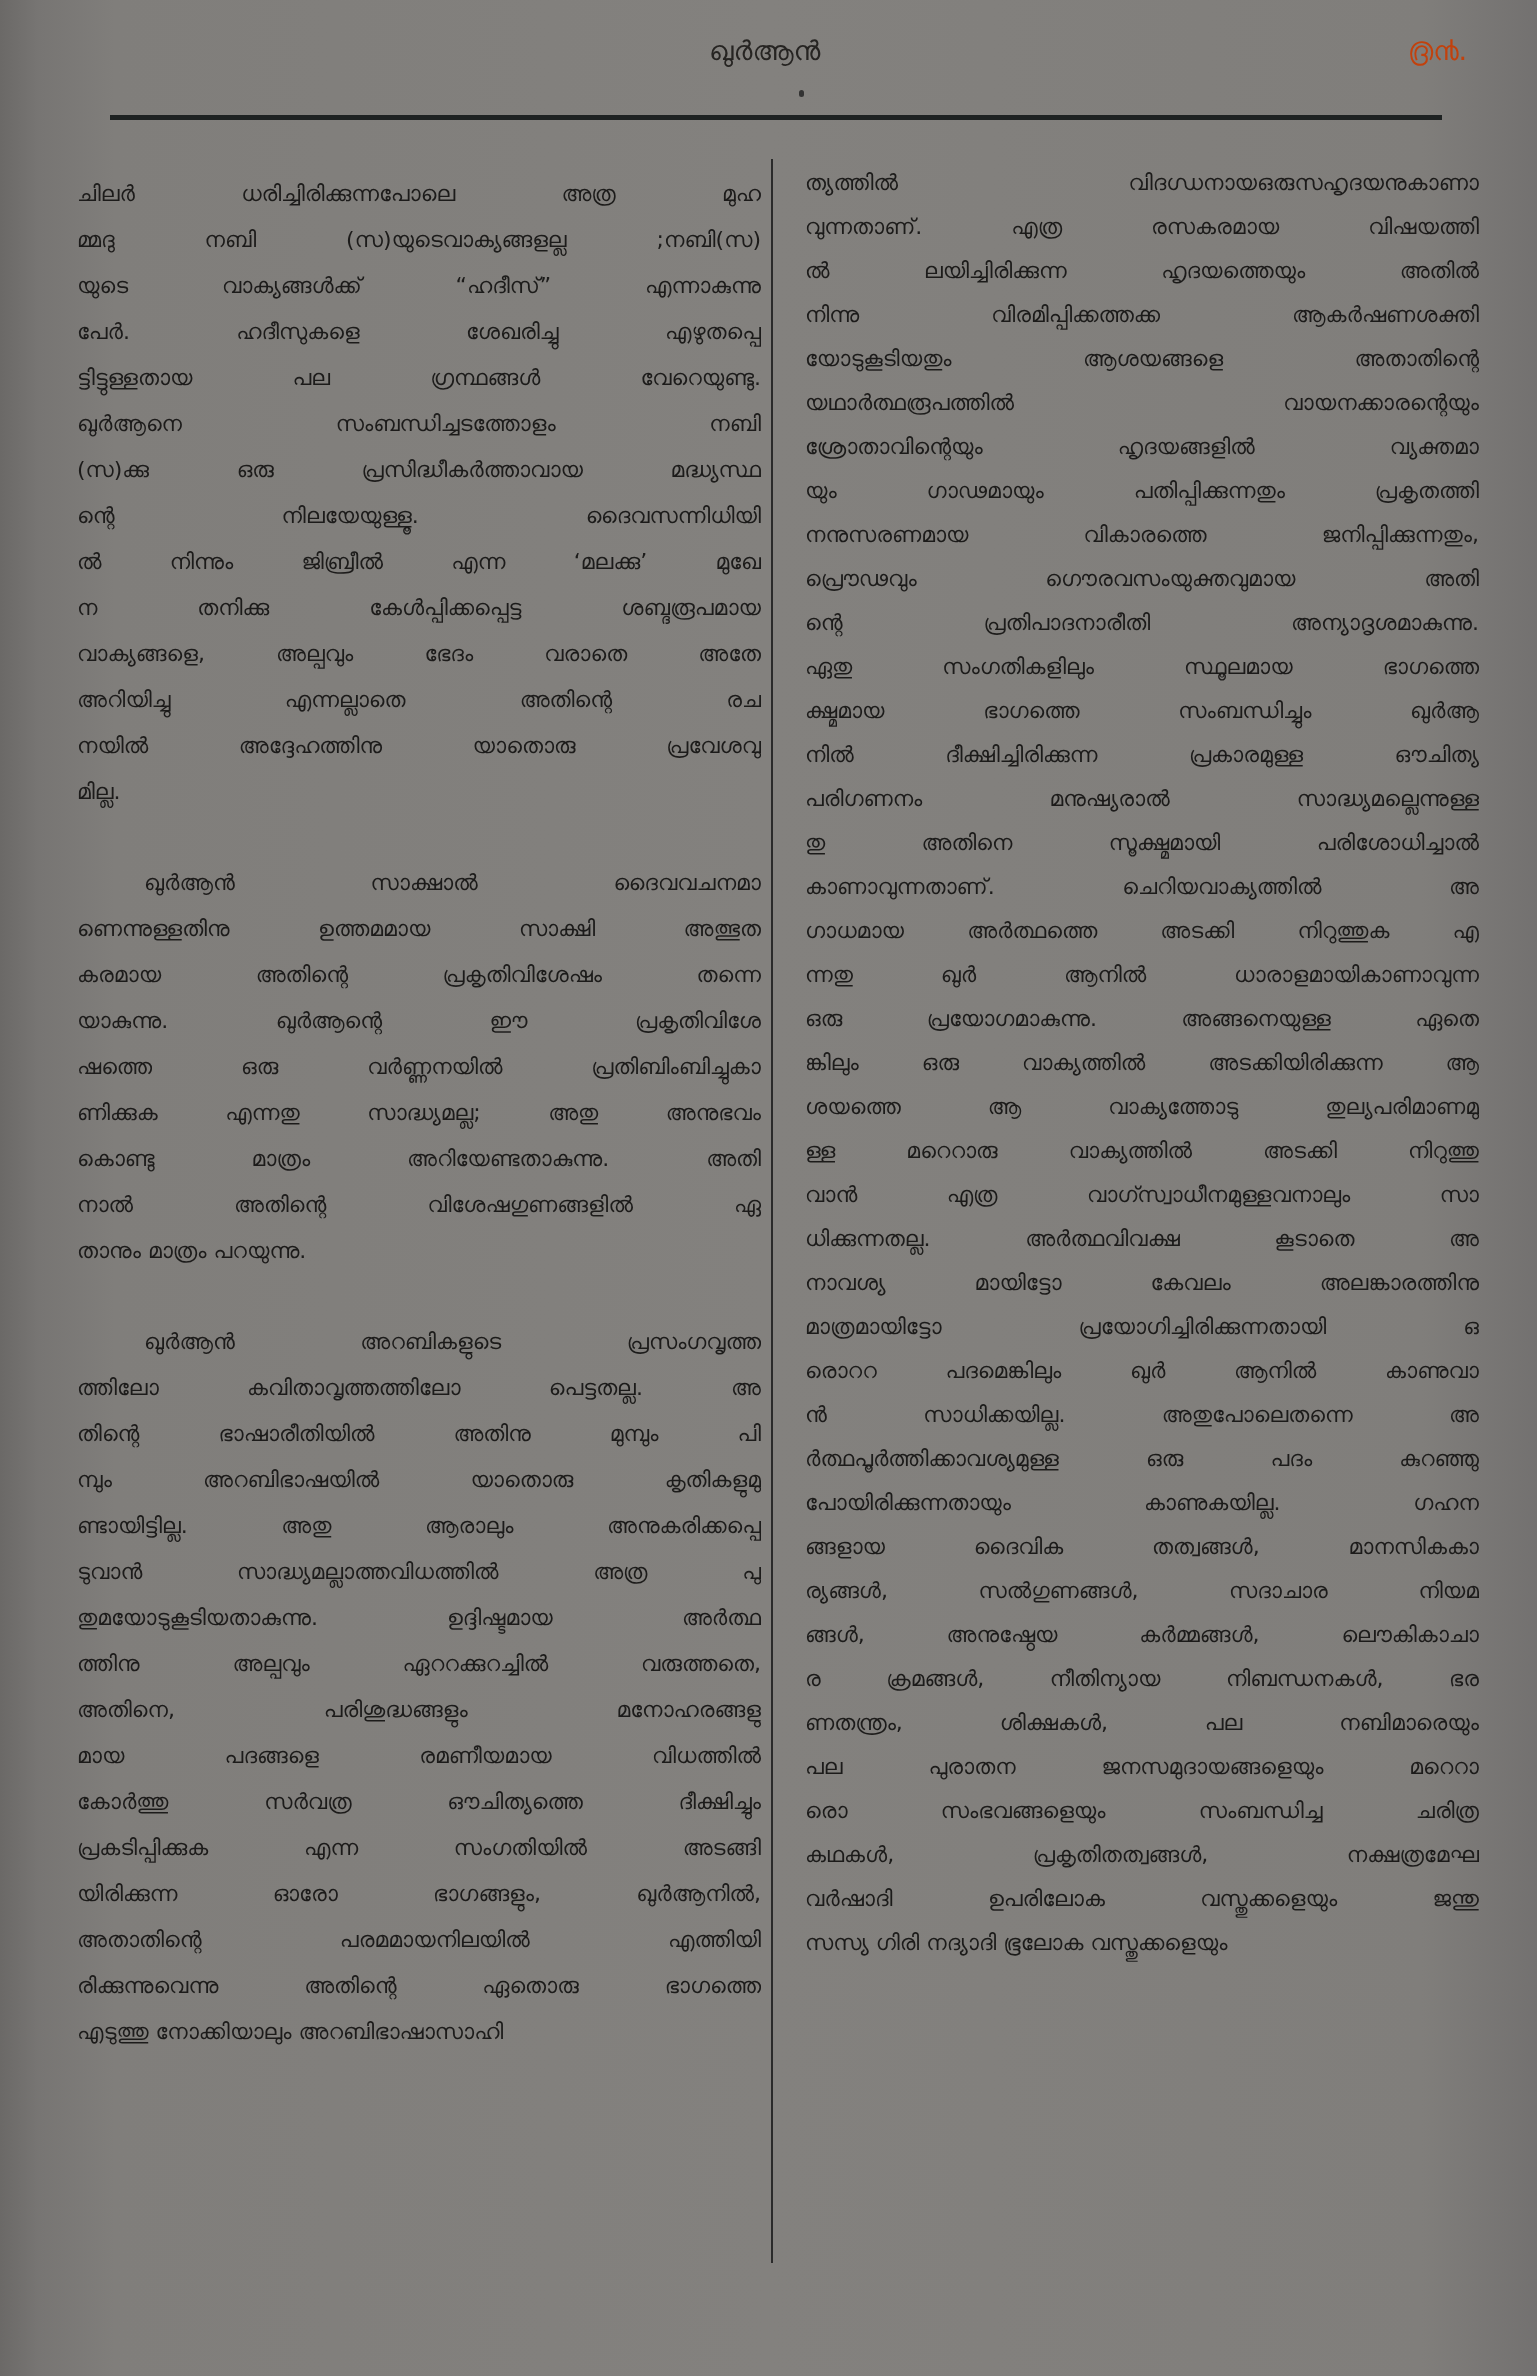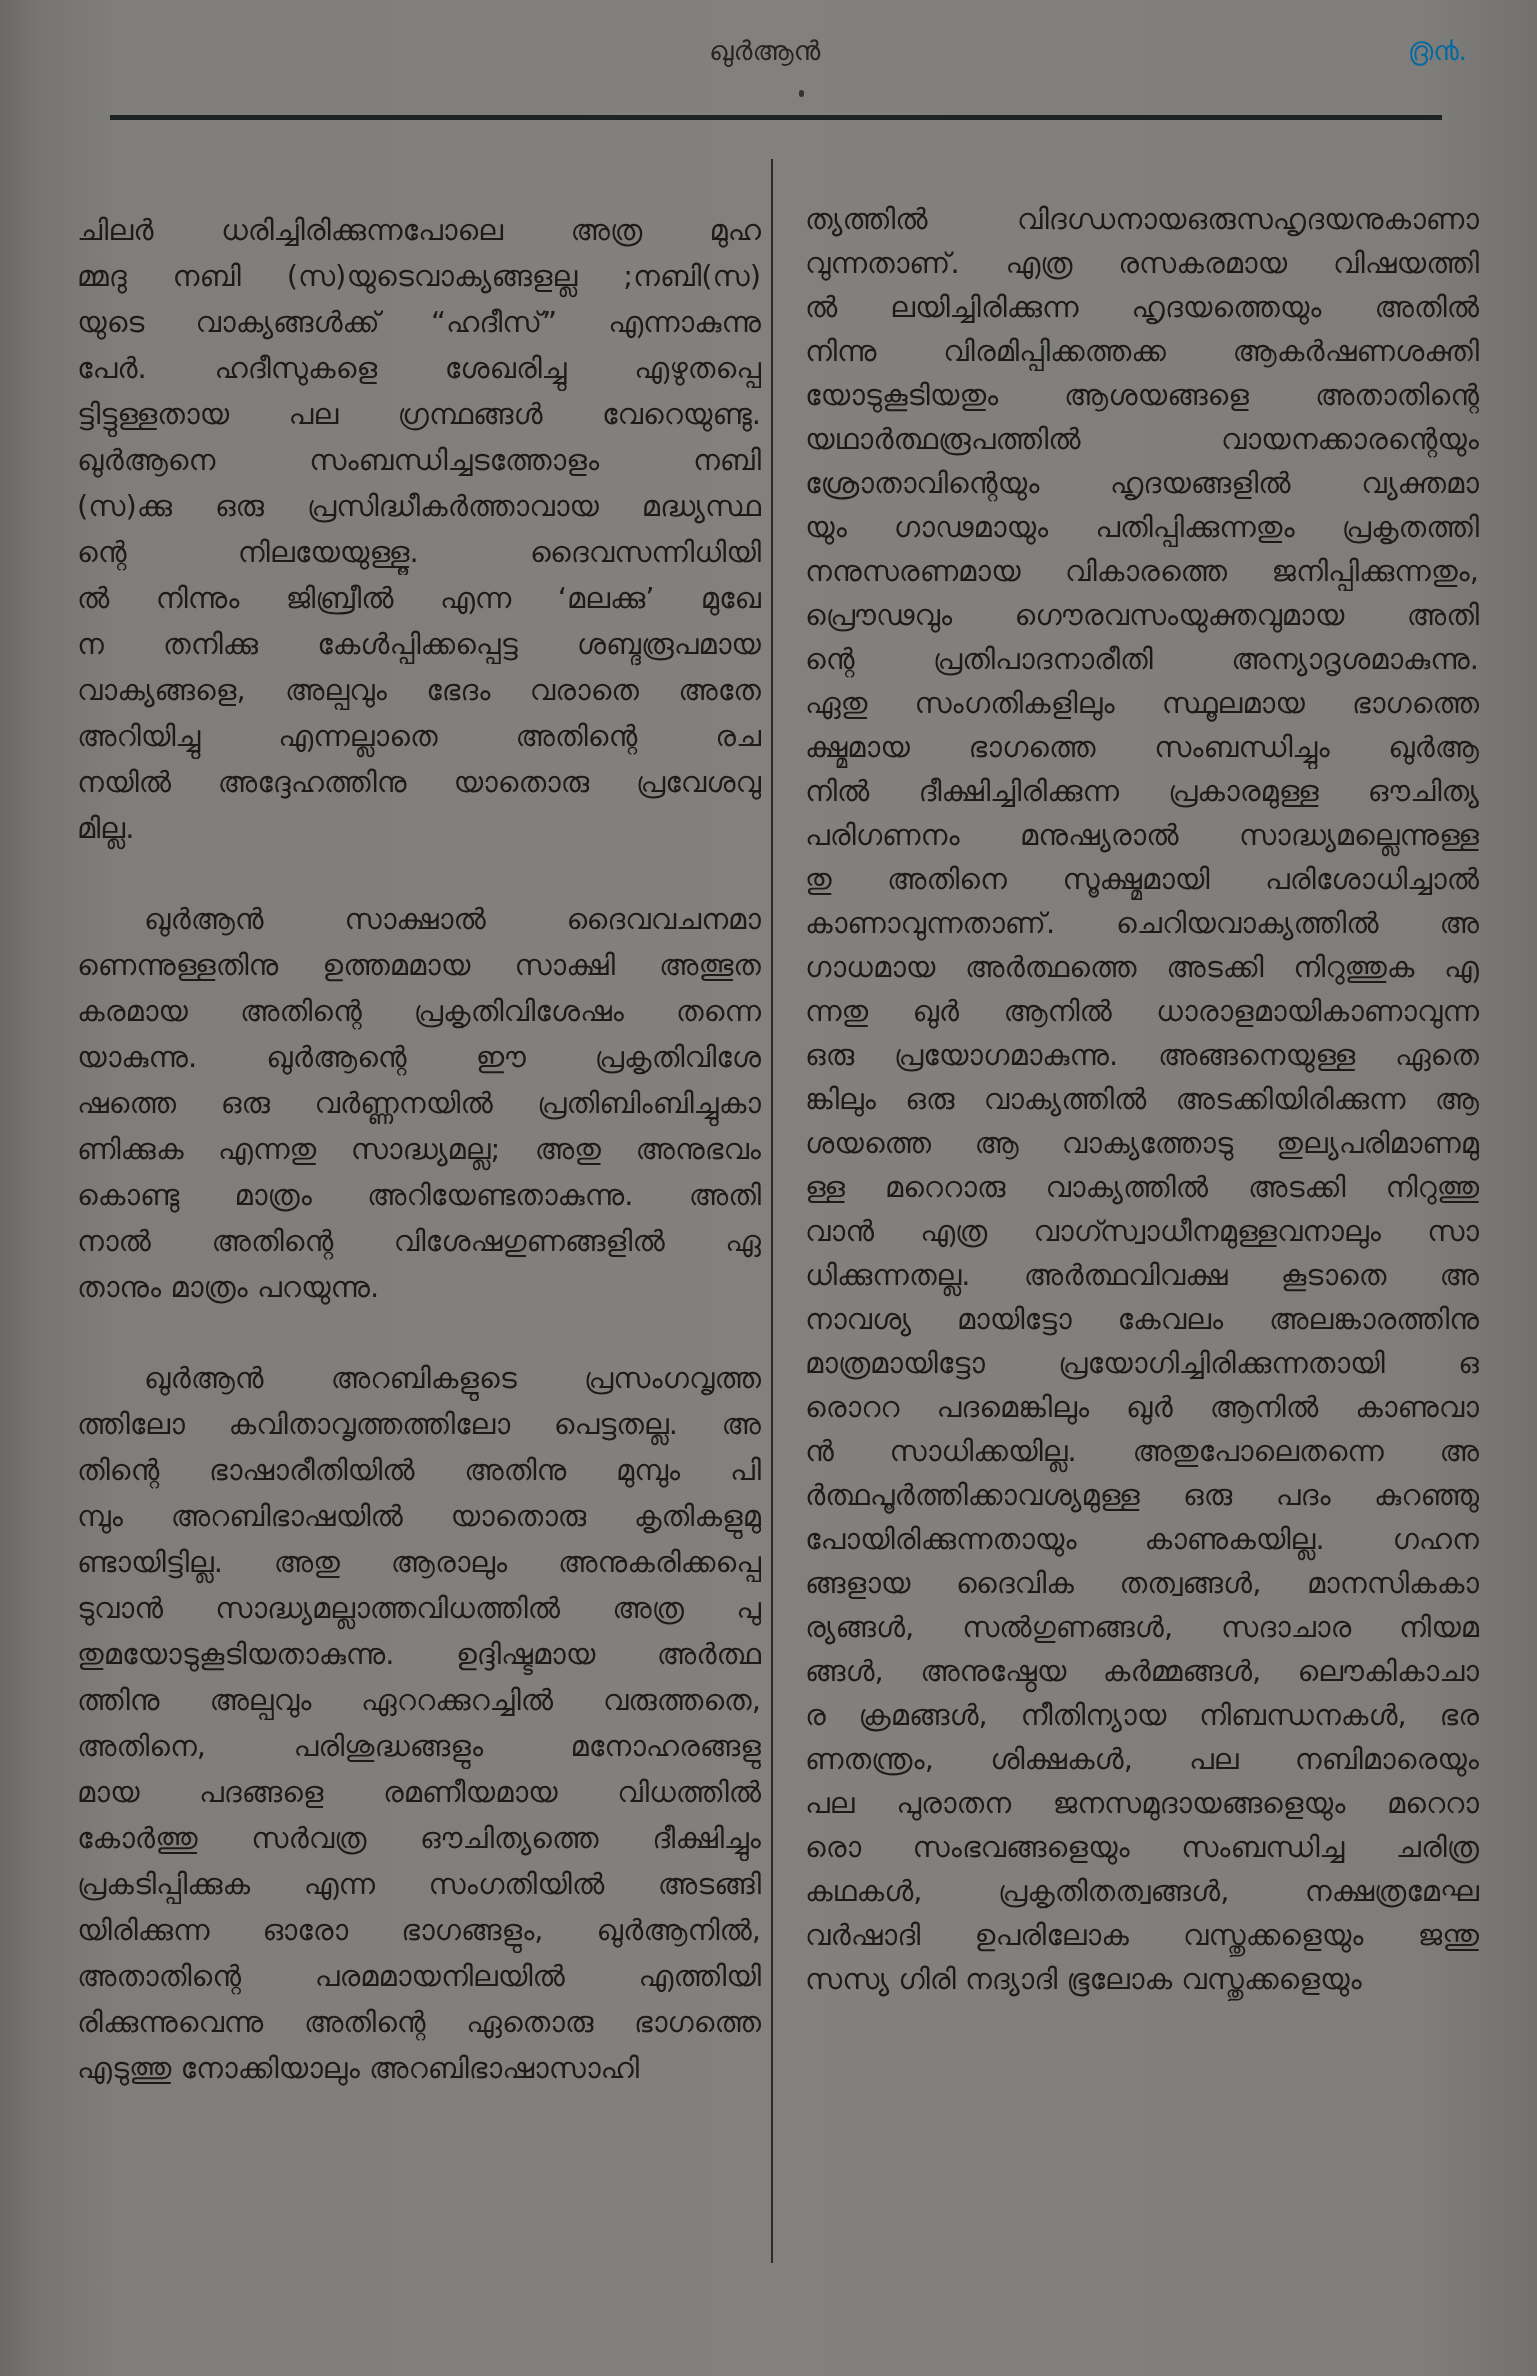--- a/index.html
+++ b/index.html
@@ -8,33 +8,32 @@
     background: linear-gradient(90deg, #6b6967 0px, #777573 38px, #807e7b 115px, #83817e 769px, #807e7b 1422px, #737170 1537px);
     font-family: "DejaVu Sans", sans-serif;
     color:#1c1b1a;
     position:relative;
   }
   .page-header { position:absolute; top:0; left:0; width:1414px; height:125px; }
   .running-title {
     position:absolute; left:709px; top:35px; font-size:27px; color:#262422;
   }
   .page-number {
-    position:absolute; left:1408px; top:35px; font-size:27px; color:#0369a1;
+    position:absolute; left:1408px; top:35px; font-size:27px; color:#c2410c;
   }
   .header-dot {
     position:absolute; left:799px; top:90px; width:4.8px; height:6.7px; background:#333; border-radius:2.9px;
   }
   .header-rule {
     position:absolute; left:110px; top:115px; width:1332px; height:4.8px; background:#1e2222;
   }
   .column {
     position:absolute; top:171px;
-    font-size:29px; line-height:46px;
+    font-size:22px; line-height:46px;
     white-space:nowrap;
-    margin-top:36px;
   }
   .col-left { left:77px; width:684px; }
   .col-right { left:805px; width:674px; line-height:44px; top:161px; }
   .col-divider {
     position:absolute; left:771px; top:159px; width:1.9px; height:2104px; background:#2a2a2a;
   }
   .line { display:block; height:inherit; text-align:justify; text-align-last:justify; overflow:hidden; }
   .line.last { text-align-last:left; }
   .line.indent { padding-left:67px; }
   .para-gap { display:block; height:45px; }

